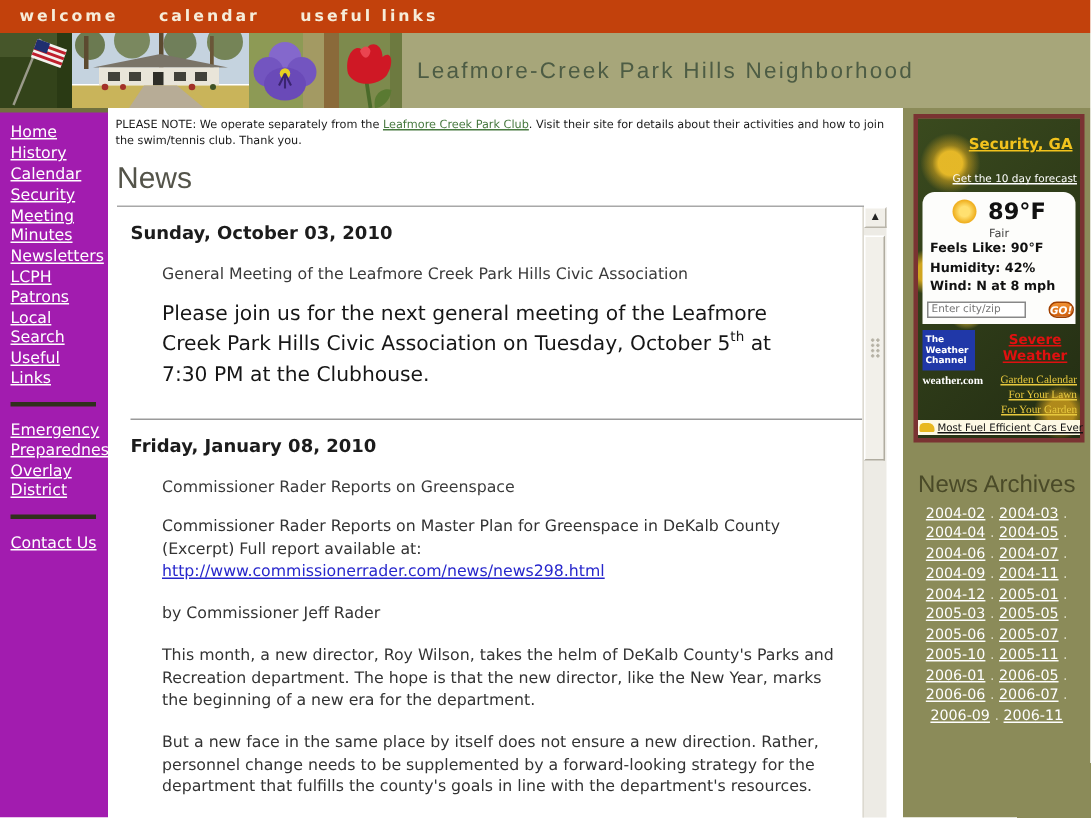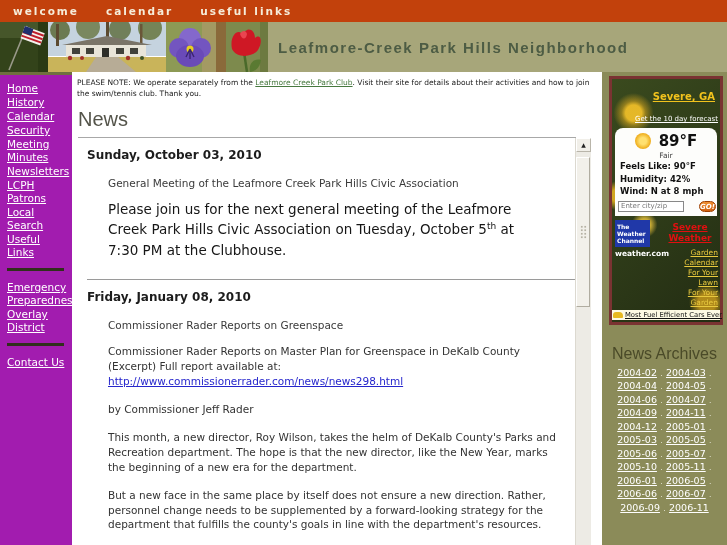--- a/index.html
+++ b/index.html
@@ -5,21 +5,21 @@
   html,body{margin:0;padding:0;}
   body{width:727px;height:545px;overflow:hidden;background:#fff;font-family:"DejaVu Sans",sans-serif;}
   a{text-decoration:underline;cursor:pointer;}
   .page{width:727px;height:545px;position:relative;}
 
   
   .topbar{height:22px;background:#c2410c;display:flex;align-items:center;gap:27px;padding-left:13px;}
   .nav-link{color:#f6ecd9;font-size:10.5px;font-weight:bold;letter-spacing:2px;text-decoration:none;}
 
   
-  .header{height:50px;display:flex;font-weight:bold;}
+  .header{height:50px;display:flex;}
   .photo{height:50px;flex:none;overflow:hidden;}
   .header-title-area{flex:1;background:#a7a67a;display:flex;align-items:center;padding-left:10px;}
   .header-title{color:#4d5c44;font-size:15px;letter-spacing:1.5px;font-family:"Liberation Sans",sans-serif;}
 
   
   .bodyrow{display:flex;height:473px;}
 
   
   .sidenav{width:72px;background:#a21caf;border-top:3px solid #70703f;padding:7px 0 0 7px;box-sizing:border-box;flex:none;}
   .side-link{display:block;color:#fff;font-size:10.5px;line-height:13px;margin-bottom:1px;width:62px;}
@@ -65,21 +65,21 @@
   .w-sun{width:16px;height:16px;border-radius:50%;background:radial-gradient(circle,#ffe070 30%,#f0b224 65%,#e89a10);flex:none;}
   .w-temp{font-size:15px;font-weight:bold;color:#111;}
   .w-cond{text-align:center;font-size:7.5px;color:#444;margin-top:1px;}
   .w-stat{font-size:8.5px;font-weight:bold;color:#111;line-height:11.5px;padding-left:3px;margin-top:1px;}
   .w-inrow{display:flex;gap:15px;margin-top:3px;padding-left:1px;align-items:center;}
   .w-input{width:66px;height:11px;font-size:7px;border:1px solid #888;padding:0 2px;box-sizing:border-box;font-family:"DejaVu Sans",sans-serif;}
   .w-go{width:20px;height:11px;background:linear-gradient(#f09030,#d06010);border-radius:6px;color:#fff;font-size:7px;font-weight:bold;border:1px solid #a04000;line-height:10px;text-align:center;font-style:italic;box-sizing:border-box;}
   .w-lrow{display:flex;margin-top:4px;padding:0 3px;gap:13px;align-items:center;}
   .w-twc{width:31px;background:#2038a8;color:#fff;font-size:6px;font-weight:bold;line-height:7px;padding:3px 2px;flex:none;}
   .w-severe{color:#e01010;font-weight:bold;font-size:9px;text-align:center;flex:1;line-height:11px;}
-  .w-bottomrow{display:flex;padding:1px 2px 0 3px;gap:2px;}
+  .w-bottomrow{display:flex;padding:1px 2px 0 3px;gap:2px;font-family:Liberation Serif, serif;}
   .w-site{color:#fff;font-weight:bold;font-size:7.5px;padding-top:1px;}
   .w-glinks{flex:1;text-align:right;}
   .w-glink{display:block;color:#e8c93e;font-size:7.5px;line-height:10px;}
   .w-banner{margin-top:2px;background:#fdf9e4;display:flex;align-items:center;gap:2px;padding:1px 1px;}
   .w-car{width:10px;height:6px;background:#e8b820;border-radius:3px 4px 1px 1px;flex:none;}
   .w-banner-link{color:#111;font-size:6.8px;white-space:nowrap;}
 
   .arch-title{color:#4a4a28;font-size:16px;text-align:center;margin:20px 0 3px;font-weight:400;font-family:"Liberation Sans",sans-serif;}
   .archives{text-align:center;font-size:9.5px;line-height:13.5px;padding:0 5px;margin:0;word-wrap:break-word;}
   .arch-link{color:#fff;}
@@ -211,21 +211,21 @@
           <div class="sb-btn"><span>▲</span></div>
           <div class="sb-thumb">
               <div class="sb-grip"></div>
             </div>
         </div>
       </div>
     </div>
 
     <div class="rightbar">
       <div class="widget">
-        <a class="w-loc" href="#">Severe, GA</a>
+        <a class="w-loc" href="#">Security, GA</a>
         <a class="w-fc" href="#">Get the 10 day forecast</a>
         <div class="w-panel">
           <div class="w-temp-row">
             <span class="w-sun"></span>
             <span class="w-temp">89°F</span>
           </div>
           <div class="w-cond">Fair</div>
           <div class="w-stat">Feels Like: 90°F</div>
           <div class="w-stat">Humidity: 42%</div>
           <div class="w-stat">Wind: N at 8 mph</div>

